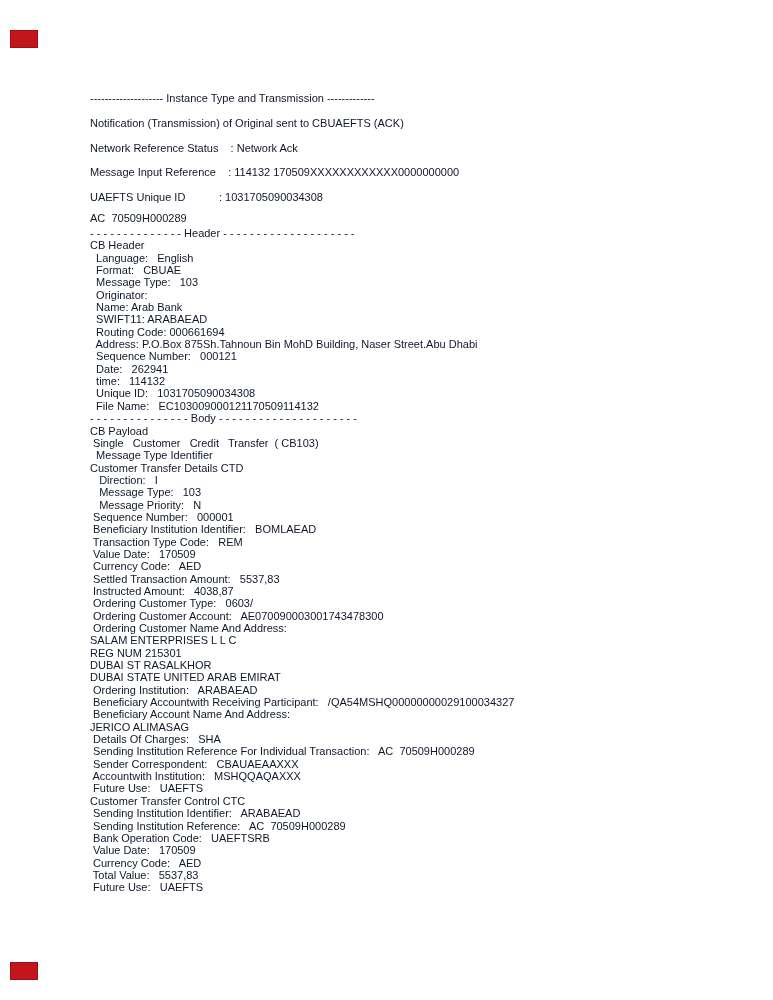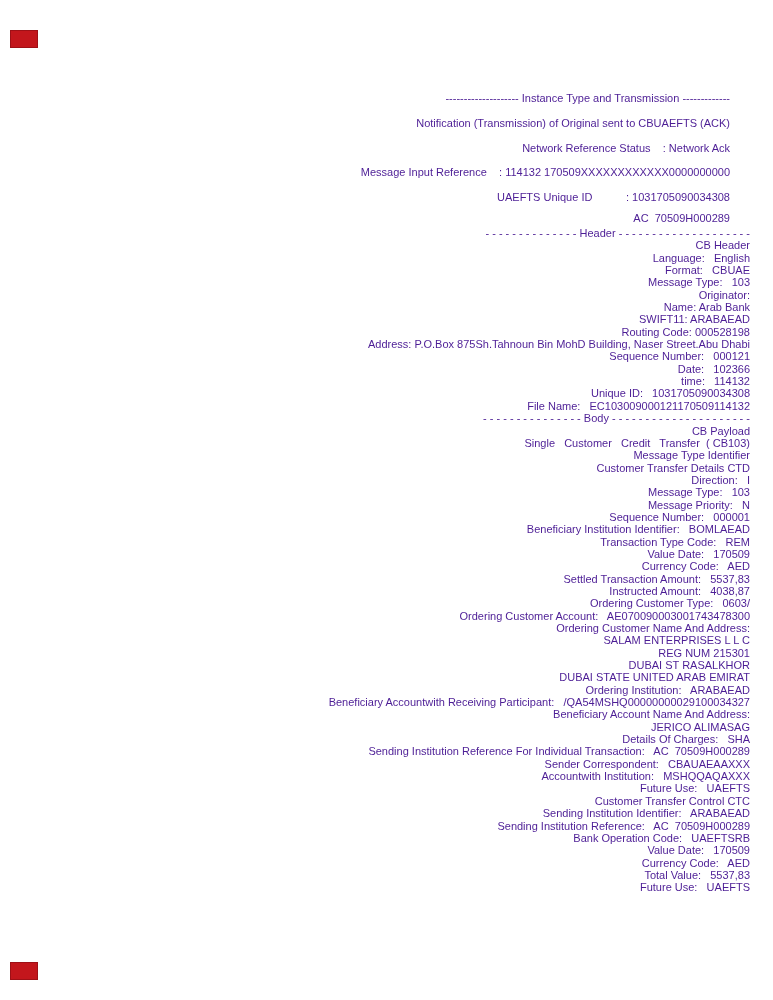--- a/index.html
+++ b/index.html
@@ -7,22 +7,21 @@
     padding: 0;
     background: #ffffff;
   }
   .page {
     position: relative;
     width: 773px;
     height: 1000px;
     background: #ffffff;
     overflow: hidden;
     font-family: "Liberation Sans", "DejaVu Sans", sans-serif;
-    color: #4c1d95;
-    text-align: right;
+    color: #0f172a;
   }
   .red-mark {
     position: absolute;
     left: 10px;
     width: 28px;
     height: 18px;
     background: #c3161c;
     border: 1px solid #9e1016;
     box-sizing: border-box;
   }
@@ -73,24 +72,24 @@
 
   <div class="doc-block-b">
       <div class="line">- - - - - - - - - - - - - - Header - - - - - - - - - - - - - - - - - - - -</div>
       <div class="line">CB Header</div>
       <div class="line">  Language:   English</div>
       <div class="line">  Format:   CBUAE</div>
       <div class="line">  Message Type:   103</div>
       <div class="line">  Originator:</div>
       <div class="line">  Name: Arab Bank</div>
       <div class="line">  SWIFT11: ARABAEAD</div>
-      <div class="line">  Routing Code: 000528198</div>
+      <div class="line">  Routing Code: 000661694</div>
       <div class="line">  Address: P.O.Box 875Sh.Tahnoun Bin MohD Building, Naser Street.Abu Dhabi</div>
       <div class="line">  Sequence Number:   000121</div>
-      <div class="line">  Date:   102366</div>
+      <div class="line">  Date:   262941</div>
       <div class="line">  time:   114132</div>
       <div class="line">  Unique ID:   1031705090034308</div>
       <div class="line">  File Name:   EC103009000121170509114132</div>
       <div class="line">- - - - - - - - - - - - - - - Body - - - - - - - - - - - - - - - - - - - - -</div>
       <div class="line">CB Payload</div>
       <div class="line"> Single   Customer   Credit   Transfer  ( CB103)</div>
       <div class="line">  Message Type Identifier</div>
       <div class="line">Customer Transfer Details CTD</div>
       <div class="line">   Direction:   I</div>
       <div class="line">   Message Type:   103</div>

